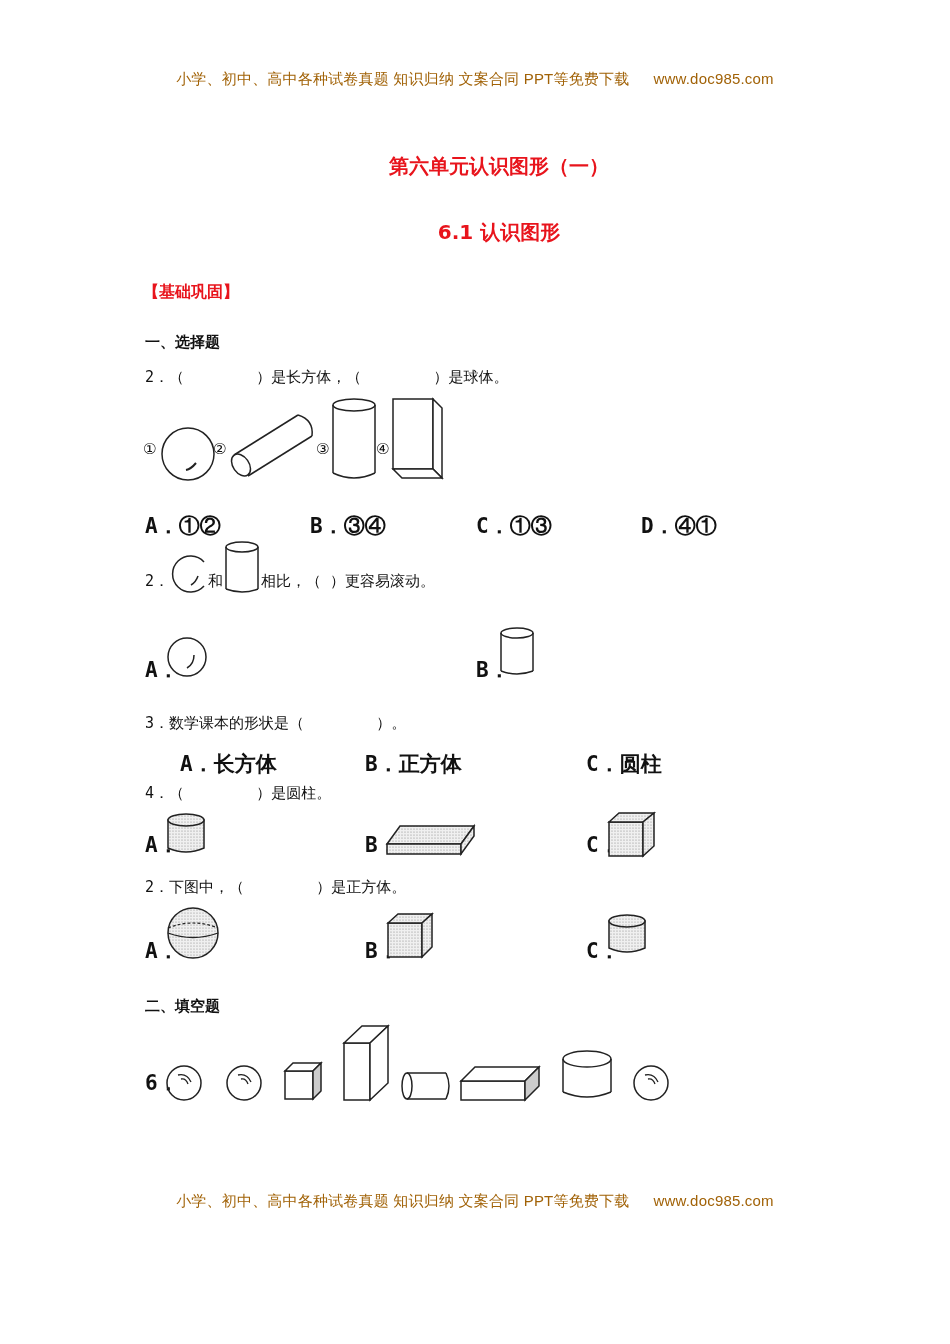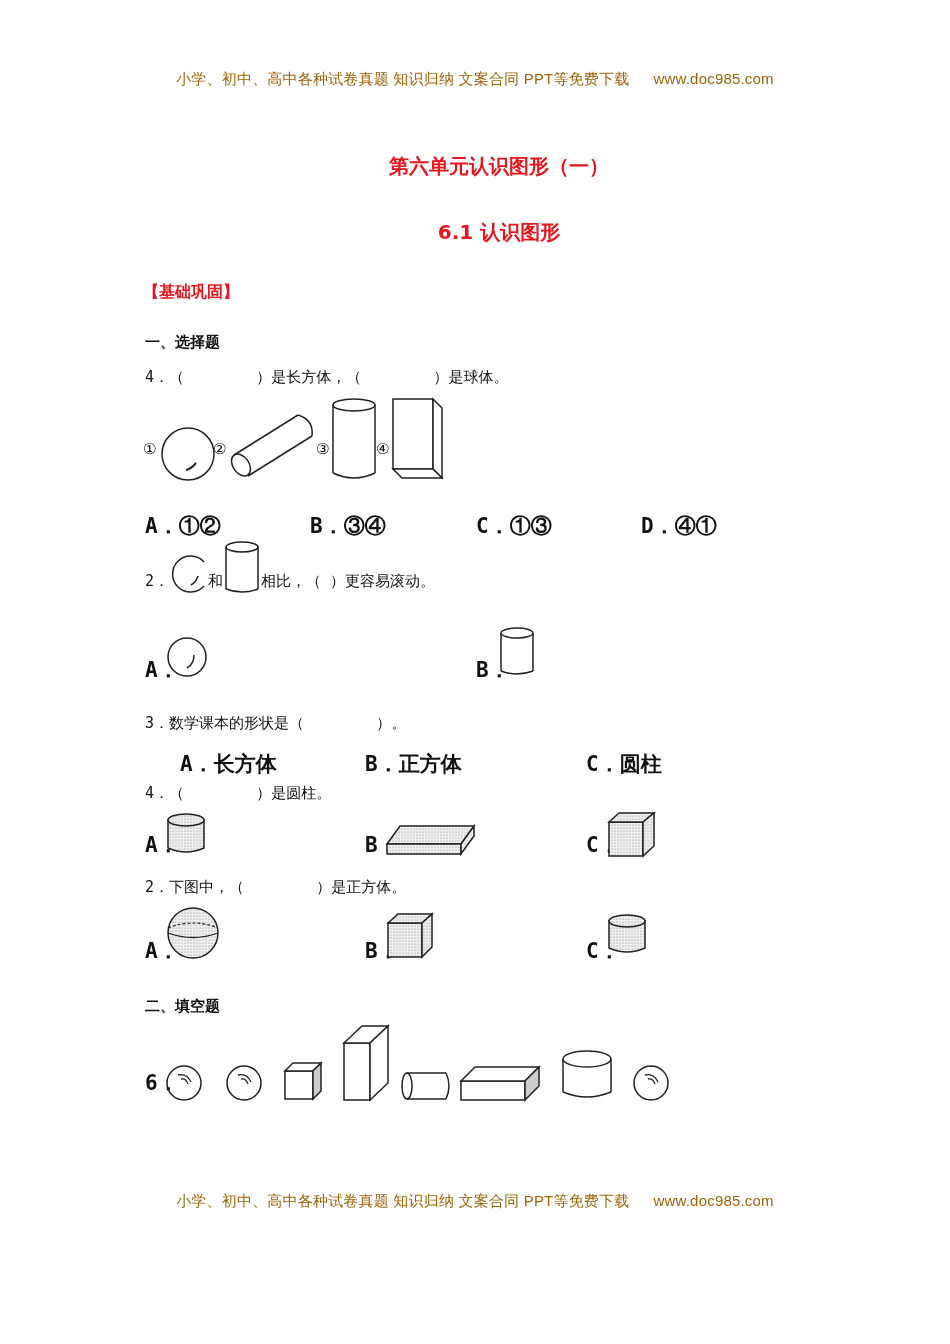--- a/index.html
+++ b/index.html
@@ -27,21 +27,21 @@
 <div class="abs hdr" style="top:70px;">
   <span>小学、初中、高中各种试卷真题 知识归纳 文案合同 PPT等免费下载</span><span class="site">www.doc985.com</span>
 </div>
 
 <div class="abs title t1">第六单元认识图形（一）</div>
 <div class="abs title t2">6.1 认识图形</div>
 <div class="abs sect">【基础巩固】</div>
 
 <div class="abs part" style="top:333px;">一、选择题</div>
 
-<div class="abs q" style="top:368px;">4．（        ）是长方体，（        ）是球体。</div>
+<div class="abs q" style="top:368px;">2．（        ）是长方体，（        ）是球体。</div>
 <div>
   <span class="abs circnum" style="left:143px;top:440px;">①</span>
   <svg style="left:160px;top:427px;" width="56" height="56">
     <circle cx="28" cy="27" r="26" fill="none" stroke="#222" stroke-width="1.5"></circle>
     <path d="M36 36 Q31 42 26 43" fill="none" stroke="#222" stroke-width="2"></path>
   </svg>
   <span class="abs circnum" style="left:213px;top:440px;">②</span>
   <svg style="left:230px;top:412px;" width="85" height="68">
     <ellipse cx="11" cy="53" rx="8" ry="12" transform="rotate(-35 11 53)" fill="none" stroke="#222" stroke-width="1.5"></ellipse>
     <line x1="4" y1="43" x2="68" y2="3" stroke="#222" stroke-width="1.5"></line>

